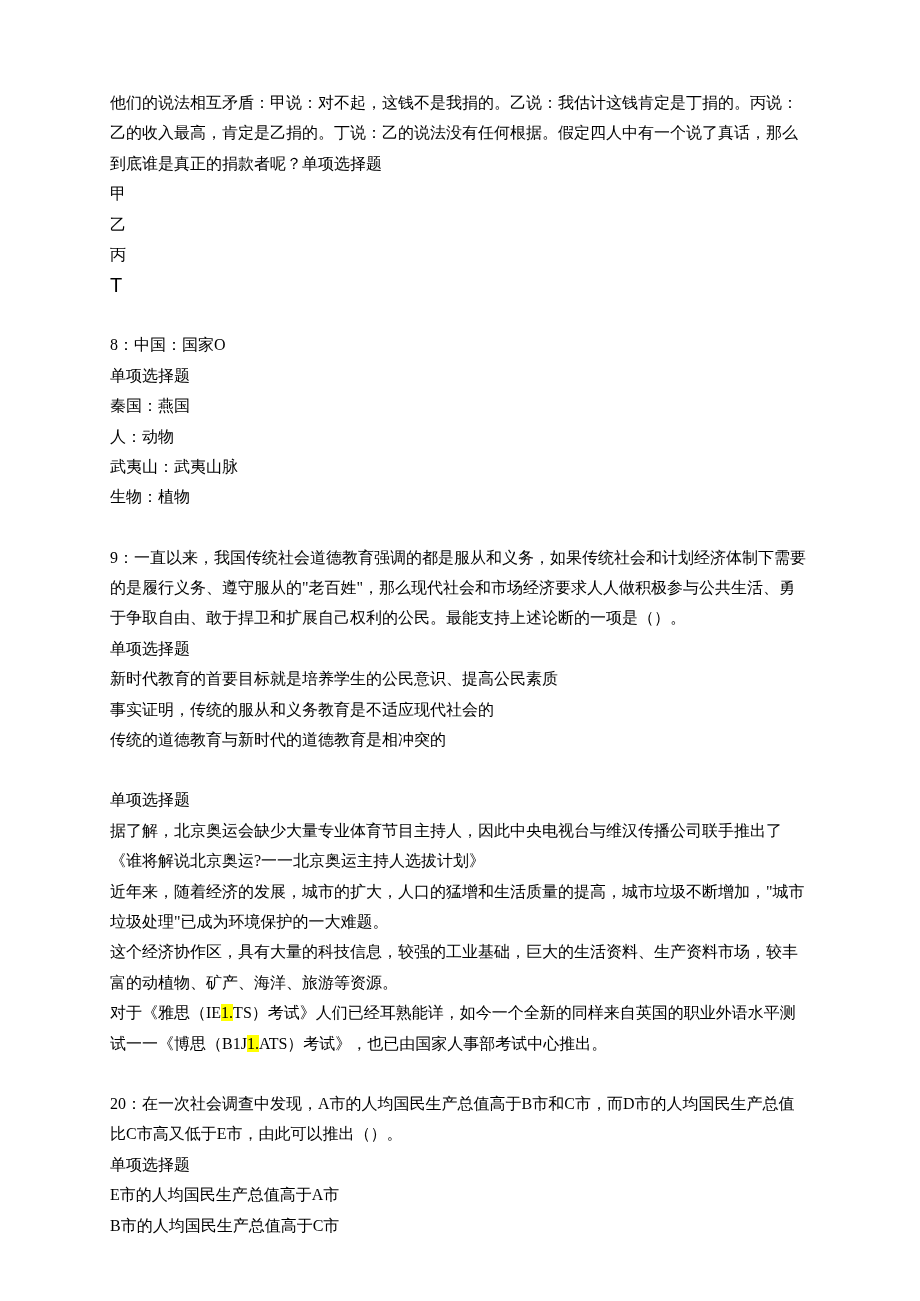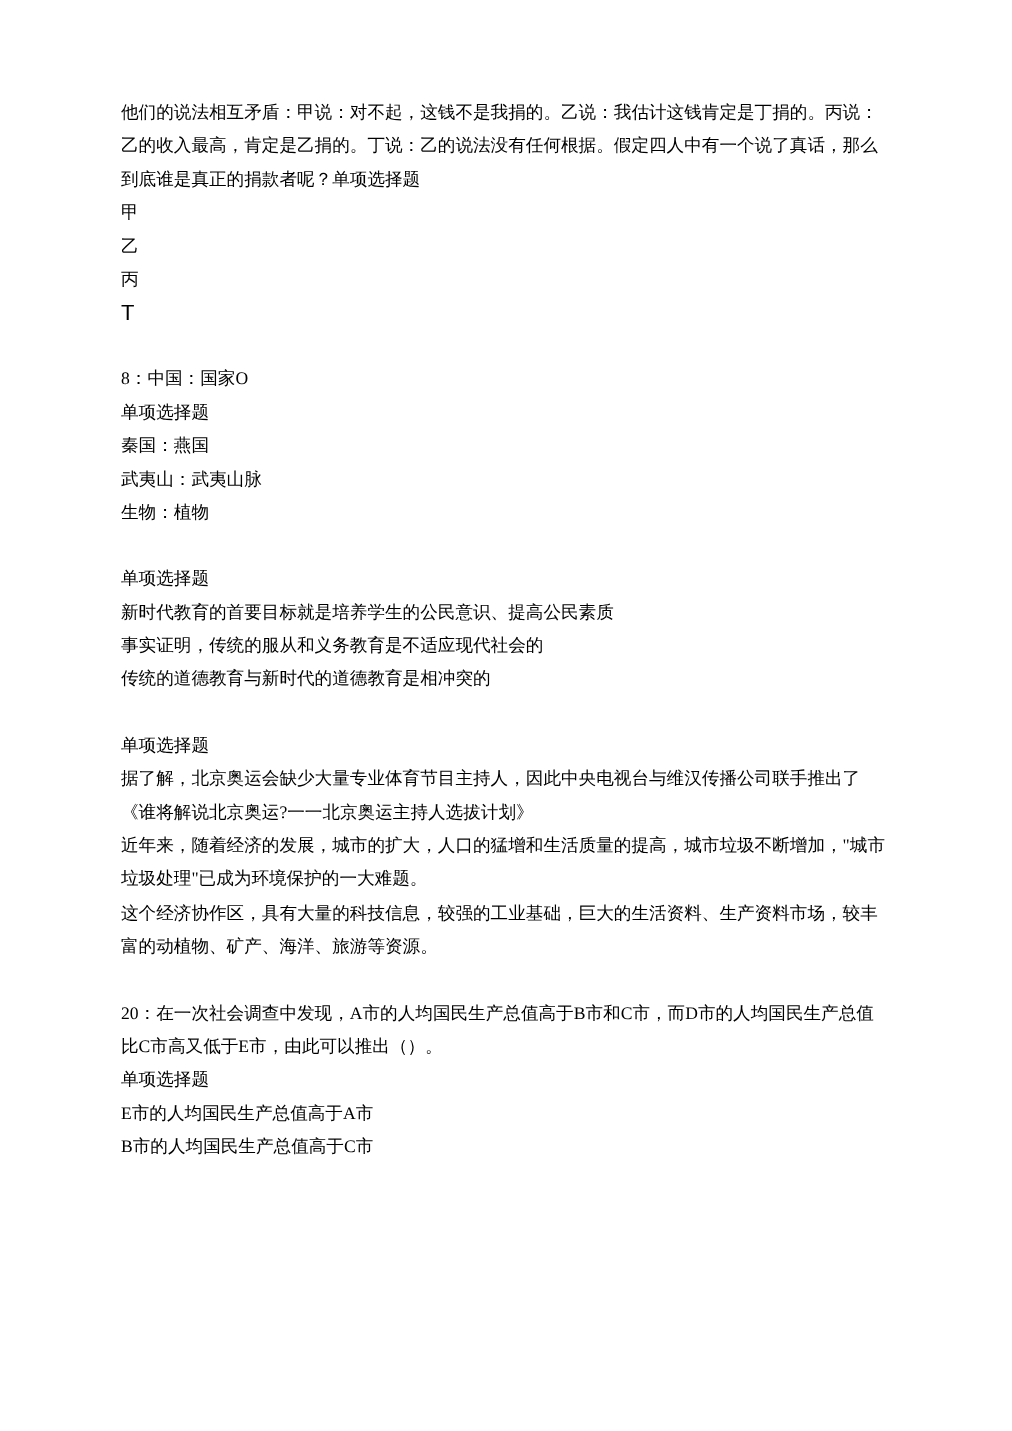--- a/index.html
+++ b/index.html
@@ -43,36 +43,39 @@
     <div class="line">甲</div>
     <div class="line">乙</div>
     <div class="line">丙</div>
     <div class="line t-char">T</div>
   </div>
 
   <div class="block">
     <div class="line">8：中国：国家O</div>
     <div class="line">单项选择题</div>
     <div class="line">秦国：燕国</div>
+    <div class="line">人：动物</div>
     <div class="line">武夷山：武夷山脉</div>
     <div class="line">生物：植物</div>
   </div>
 
   <div class="block">
+    <div class="line">9：一直以来，我国传统社会道德教育强调的都是服从和义务，如果传统社会和计划经济体制下需要的是履行义务、遵守服从的"老百姓"，那么现代社会和市场经济要求人人做积极参与公共生活、勇于争取自由、敢于捍卫和扩展自己权利的公民。最能支持上述论断的一项是（）。</div>
     <div class="line">单项选择题</div>
     <div class="line">新时代教育的首要目标就是培养学生的公民意识、提高公民素质</div>
     <div class="line">事实证明，传统的服从和义务教育是不适应现代社会的</div>
     <div class="line">传统的道德教育与新时代的道德教育是相冲突的</div>
   </div>
 
   <div class="block">
     <div class="line">单项选择题</div>
     <div class="line">据了解，北京奥运会缺少大量专业体育节目主持人，因此中央电视台与维汉传播公司联手推出了《谁将解说北京奥运?一一北京奥运主持人选拔计划》</div>
     <div class="line">近年来，随着经济的发展，城市的扩大，人口的猛增和生活质量的提高，城市垃圾不断增加，"城市垃圾处理"已成为环境保护的一大难题。</div>
     <div class="line">这个经济协作区，具有大量的科技信息，较强的工业基础，巨大的生活资料、生产资料市场，较丰富的动植物、矿产、海洋、旅游等资源。</div>
+    <div class="line"><span>对于《雅思（IE</span><span class="highlight">1.</span><span>TS）考试》人们已经耳熟能详，如今一个全新的同样来自英国的职业外语水平测试一一《博思（B1J</span><span class="highlight">1.</span><span>ATS）考试》，也已由国家人事部考试中心推出。</span></div>
   </div>
 
   <div class="block">
     <div class="line">20：在一次社会调查中发现，A市的人均国民生产总值高于B市和C市，而D市的人均国民生产总值比C市高又低于E市，由此可以推出（）。</div>
     <div class="line">单项选择题</div>
     <div class="line">E市的人均国民生产总值高于A市</div>
     <div class="line">B市的人均国民生产总值高于C市</div>
 
   </div>
 

